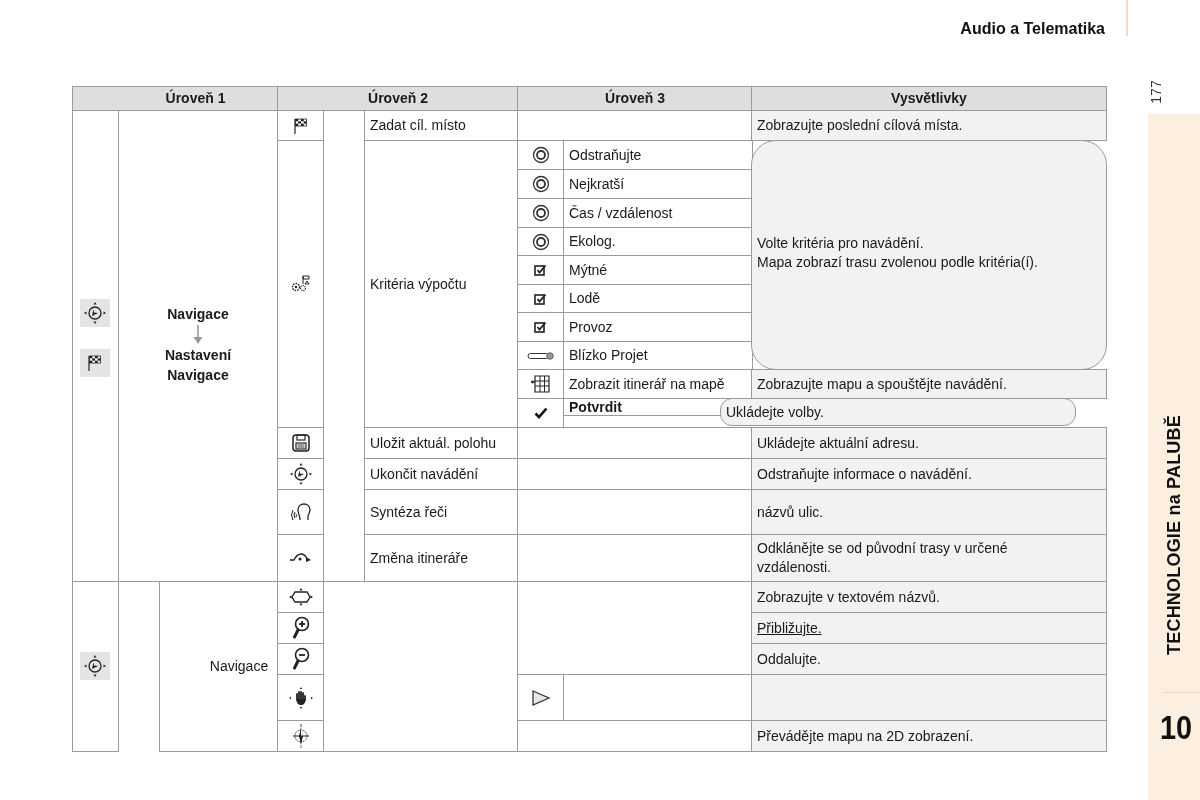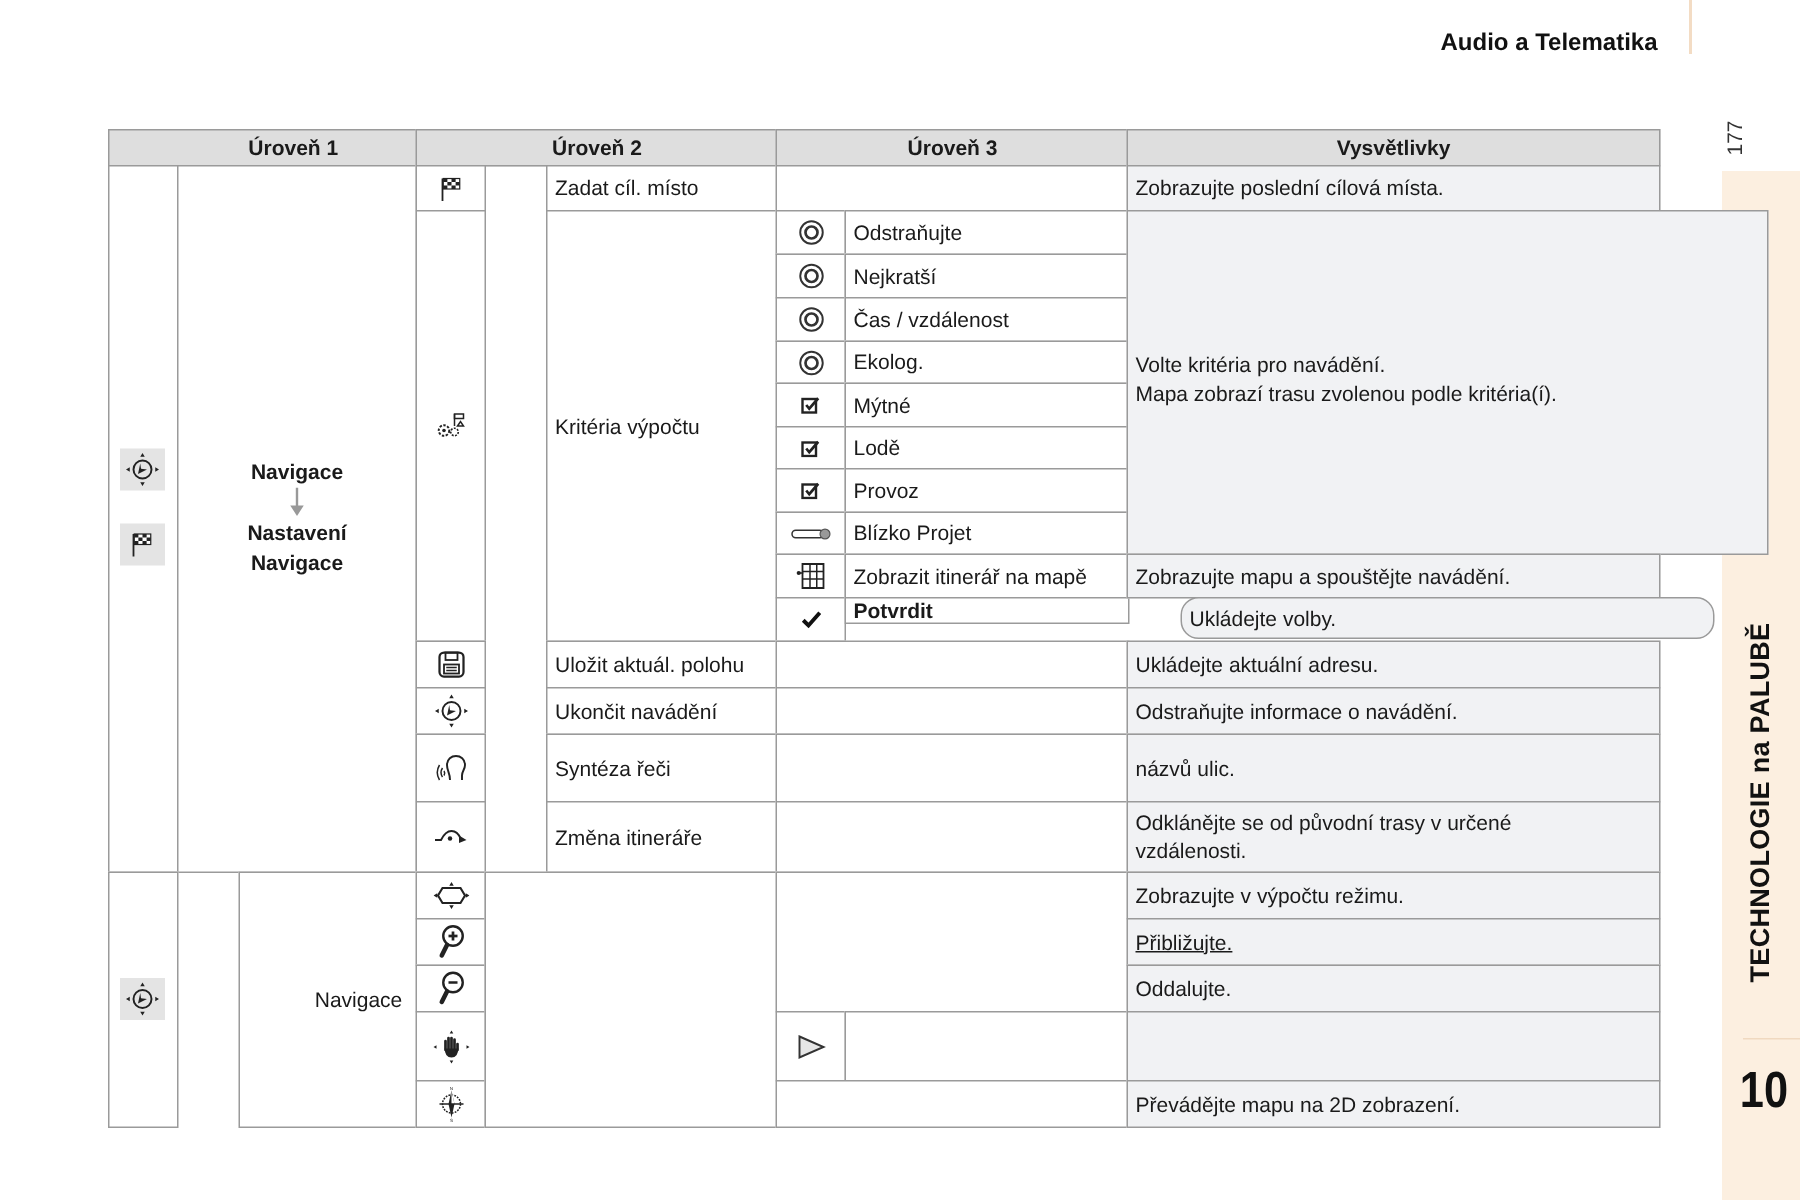--- a/index.html
+++ b/index.html
@@ -175,26 +175,26 @@
       </svg>
     </div>
   <div class="cell txt" style="left:563px;top:369px;width:190px;height:30px;">Zobrazit itinerář na mapě</div>
   <div class="cell ico" style="left:517px;top:398px;width:47px;height:30px;">
       <svg width="14" height="12" viewBox="0 0 14 12">
         <path d="M1.5 6.5 L5 10 L12.5 1.5" fill="none" stroke="#111" stroke-width="2.6"></path>
       </svg>
     </div>
   <div class="cell txt" style="left:563px;top:398px;width:190px;height:18px;font-weight:bold;">Potvrdit</div>
 
-  <div class="cell gray txt multi" style="left:751px;top:140px;width:428px;height:230px;padding-bottom:4px;">
+  <div class="cell gray txt multi" style="left:751px;top:140px;width:356px;height:230px;padding-bottom:4px;border-radius:25px;">
     <div>Volte kritéria pro navádění.</div>
     <div>Mapa zobrazí trasu zvolenou podle kritéria(í).</div>
   </div>
   <div class="cell gray txt" style="left:751px;top:369px;width:356px;height:30px;">Zobrazujte mapu a spouštějte navádění.</div>
-  <div class="cell gray txt" style="left:787px;top:398px;width:356px;height:28px;border-radius:12px;">Ukládejte volby.</div>
+  <div class="cell gray txt" style="left:720px;top:398px;width:356px;height:28px;border-radius:12px;">Ukládejte volby.</div>
 
   <div class="cell ico" style="left:277px;top:427px;width:47px;height:32px;">
       <svg width="20" height="20" viewBox="0 0 20 20">
         <rect x="2" y="2" width="16" height="16" rx="3" fill="none" stroke="#222" stroke-width="1.5"></rect>
         <rect x="6" y="2" width="8" height="5" fill="none" stroke="#222" stroke-width="1.2"></rect>
         <rect x="5" y="10" width="10" height="6" fill="none" stroke="#222" stroke-width="1.2"></rect>
         <line x1="6.5" y1="12" x2="13.5" y2="12" stroke="#222" stroke-width="0.9"></line>
         <line x1="6.5" y1="14" x2="13.5" y2="14" stroke="#222" stroke-width="0.9"></line>
       </svg>
     </div>
@@ -292,19 +292,19 @@
   <div class="cell" style="left:323px;top:581px;width:196px;height:171px;"></div>
   <div class="cell" style="left:517px;top:581px;width:236px;height:94px;"></div>
   <div class="cell ico" style="left:517px;top:674px;width:47px;height:47px;">
       <svg width="20" height="18" viewBox="0 0 20 18">
         <path d="M2 2 L18 9 L2 16 Z" fill="#e6e6e6" stroke="#333" stroke-width="1.3"></path>
       </svg>
     </div>
   <div class="cell" style="left:563px;top:674px;width:190px;height:47px;"></div>
   <div class="cell" style="left:517px;top:720px;width:236px;height:32px;"></div>
 
-  <div class="cell gray txt" style="left:751px;top:581px;width:356px;height:32px;">Zobrazujte v výpočtu režimu.</div>
+  <div class="cell gray txt" style="left:751px;top:581px;width:356px;height:32px;">Zobrazujte v textovém názvů.</div>
   <div class="cell gray txt" style="left:751px;top:612px;width:356px;height:32px;text-decoration:underline;">Přibližujte.</div>
   <div class="cell gray txt" style="left:751px;top:643px;width:356px;height:32px;">Oddalujte.</div>
   <div class="cell gray txt multi" style="left:751px;top:674px;width:356px;height:47px;">
   </div>
   <div class="cell gray txt" style="left:751px;top:720px;width:356px;height:32px;">Převádějte mapu na 2D zobrazení.</div>
 </div>
 
 </body></html>

